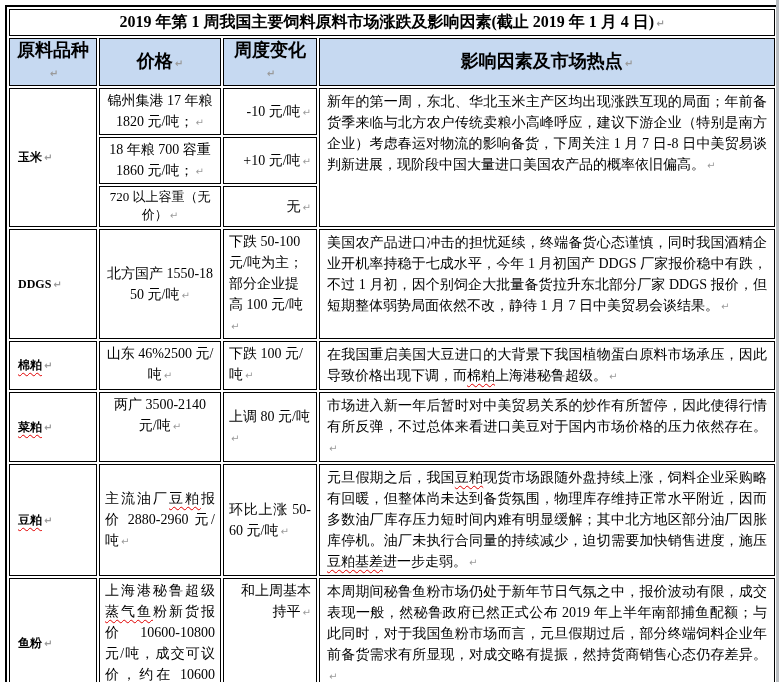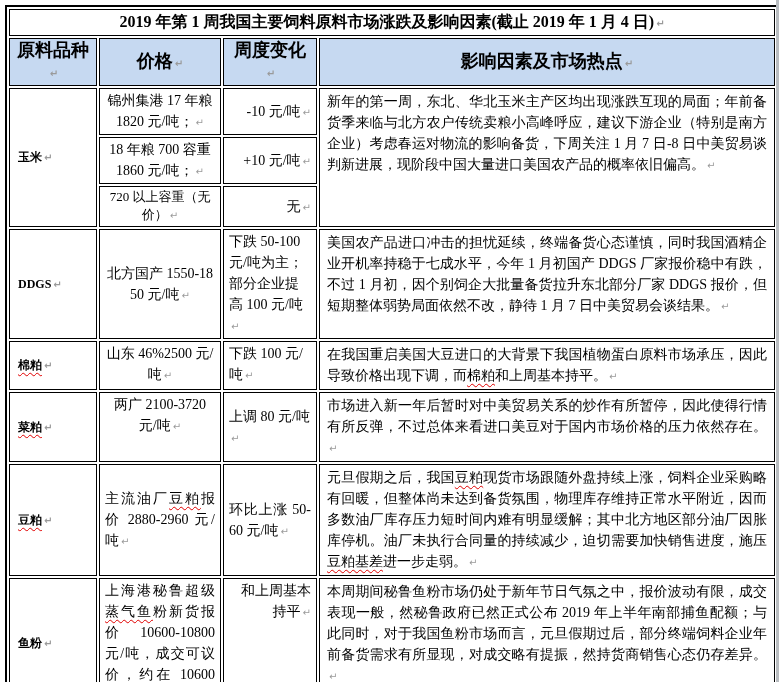--- a/index.html
+++ b/index.html
@@ -124,26 +124,26 @@
       <td class="label eoc">DDGS</td>
       <td class="price eoc">北方国产 1550-1850 元/吨</td>
       <td class="eoc">下跌 50-100 元/吨为主；部分企业提高 100 元/吨</td>
       <td class="factors eoc">美国农产品进口冲击的担忧延续，终端备货心态谨慎，同时我国酒精企业开机率持稳于七成水平，今年 1 月初国产 DDGS 厂家报价稳中有跌，不过 1 月初，因个别饲企大批量备货拉升东北部分厂家 DDGS 报价，但短期整体弱势局面依然不改，静待 1 月 7 日中美贸易会谈结果。</td>
     </tr>
 
     <tr style="height:47px">
       <td class="label eoc"><span class="wavy">棉粕</span></td>
       <td class="price v-top eoc">山东 46%2500 元/吨</td>
       <td class="v-top eoc">下跌 100 元/吨</td>
-      <td class="factors eoc"><span>在我国重启美国大豆进口的大背景下我国植物蛋白原料市场承压，因此导致价格出现下调，而</span><span class="wavy">棉粕</span><span>和上周基本持平。</span></td>
+      <td class="factors eoc"><span>在我国重启美国大豆进口的大背景下我国植物蛋白原料市场承压，因此导致价格出现下调，而</span><span class="wavy">棉粕</span><span>上海港秘鲁超级。</span></td>
     </tr>
 
     <tr style="height:47px">
       <td class="label eoc"><span class="wavy">菜粕</span></td>
-      <td class="price v-top eoc">两广 2100-3720 元/吨</td>
+      <td class="price v-top eoc">两广 3500-2140 元/吨</td>
       <td class="eoc">上调 80 元/吨</td>
       <td class="factors eoc">市场进入新一年后暂时对中美贸易关系的炒作有所暂停，因此使得行情有所反弹，不过总体来看进口美豆对于国内市场价格的压力依然存在。</td>
     </tr>
 
     <tr style="height:105px">
       <td class="label eoc"><span class="wavy">豆粕</span></td>
       <td class="price justify eoc"><span>主流油厂</span><span class="wavy">豆粕</span><span>报价 2880-2960 元/吨</span></td>
       <td class="justify eoc">环比上涨 50-60 元/吨</td>
       <td class="factors eoc"><span>元旦假期之后，我国</span><span class="wavy">豆粕</span><span>现货市场跟随外盘持续上涨，饲料企业采购略有回暖，但整体尚未达到备货氛围，物理库存维持正常水平附近，因而多数油厂库存压力短时间内难有明显缓解；其中北方地区部分油厂因胀库停机。油厂未执行合同量的持续减少，迫切需要加快销售进度，施压</span><span class="wavy">豆粕基差</span><span>进一步走弱。</span></td>
     </tr>

